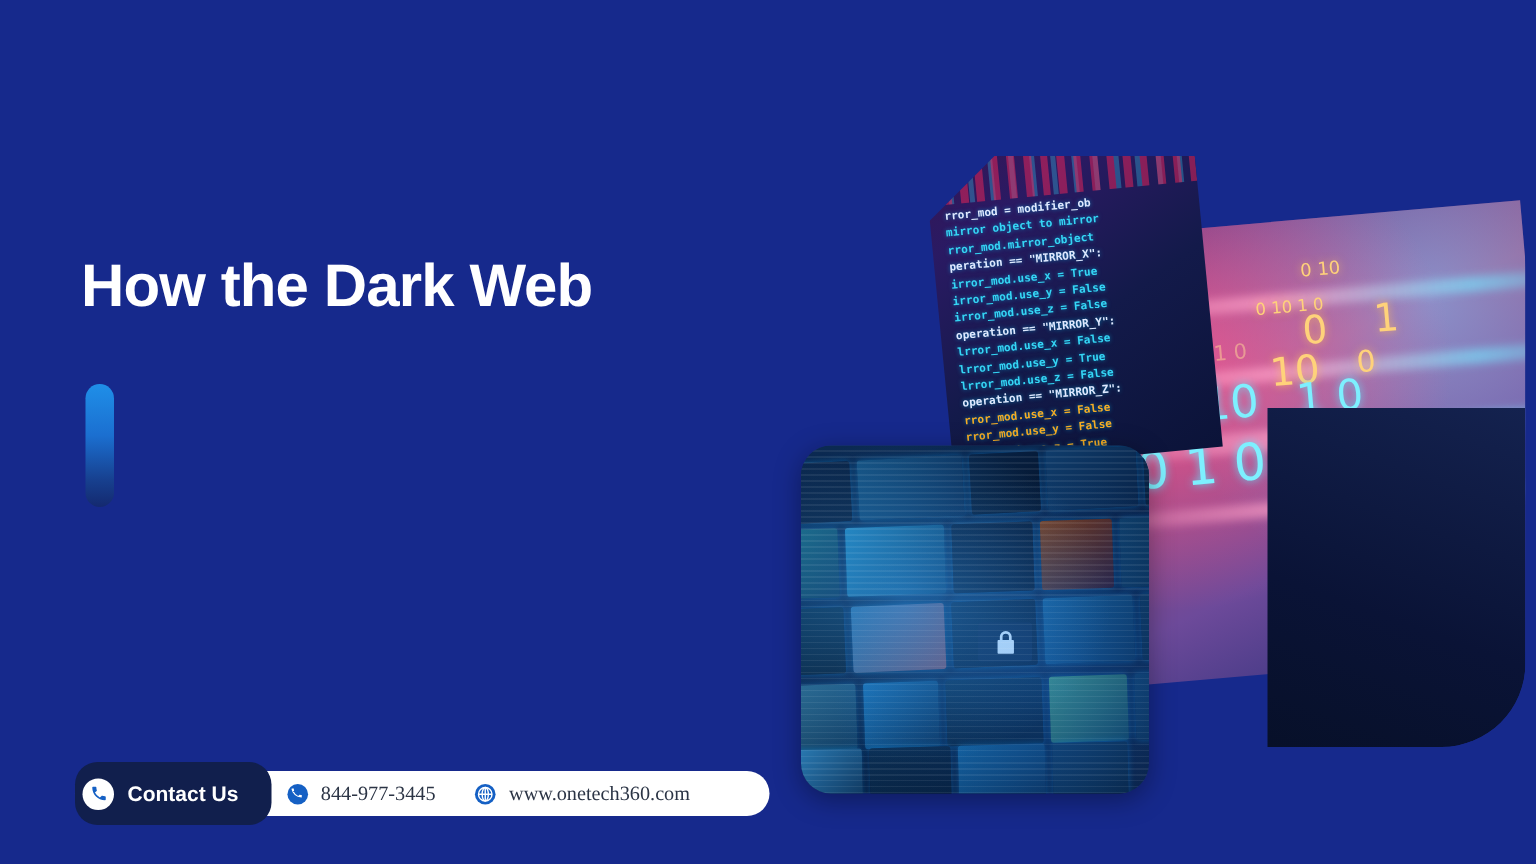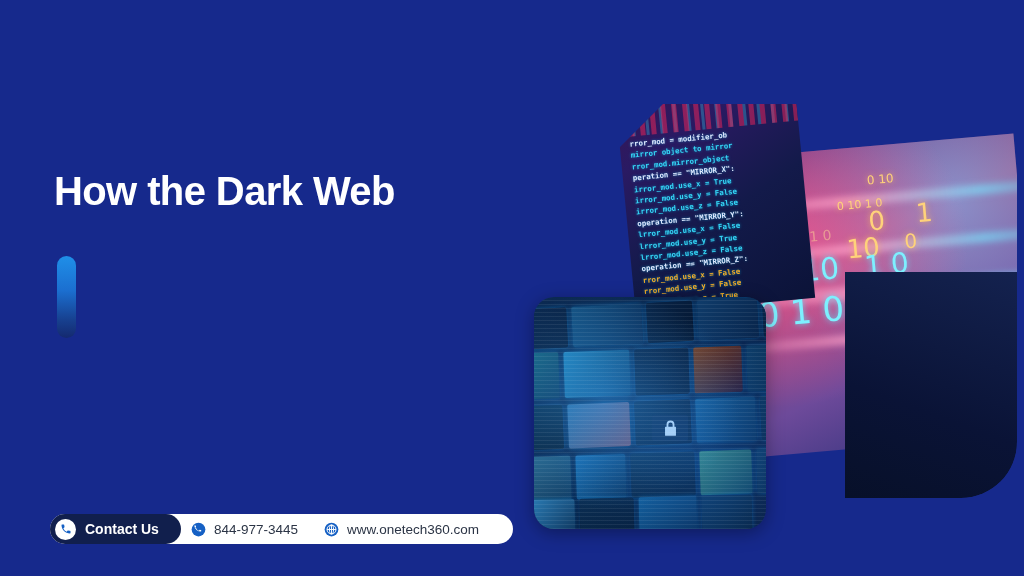--- a/index.html
+++ b/index.html
@@ -42,30 +42,30 @@
   }
 
   
   .contact-bar {
     position:absolute; left:50px; top:514px;
     height:30px; border-radius:15px; background:#ffffff;
     display:flex; align-items:center; padding-right:18px;
     min-width:463px;
   }
   .contact-pill {
-    height:30px; border-radius:15px; background:#111f4d;
+    height:42px; border-radius:15px; background:#111f4d;
     display:flex; align-items:center; gap:9px;
     padding:0 22px 0 5px; margin-right:10px;
   }
   .pill-icon-circle {
     width:21px; height:21px; border-radius:50%; background:#ffffff;
     display:flex; align-items:center; justify-content:center; flex:none;
   }
   .pill-label { color:#ffffff; font-size:14px; font-weight:700; white-space:nowrap; }
-  .contact-item { display:flex; align-items:flex-start; gap:8px; margin-right:26px; }
+  .contact-item { display:flex; align-items:center; gap:8px; margin-right:26px;font-family:Liberation Serif, serif; }
   .contact-item:last-child { margin-right:0; }
   .ci-text { color:#2b3445; font-size:13.5px; white-space:nowrap; }
   .ci-icon { width:15px; height:15px; flex:none; display:block; }
 
   
   .img-main {
     position:absolute; left:617px; top:86px; width:400px; height:412px;
     border-radius:64px 0 56px 0; overflow:hidden;
     clip-path: polygon(0 64px, 46px 18px, 100% 18px, 100% 100%, 0 100%);
   }

